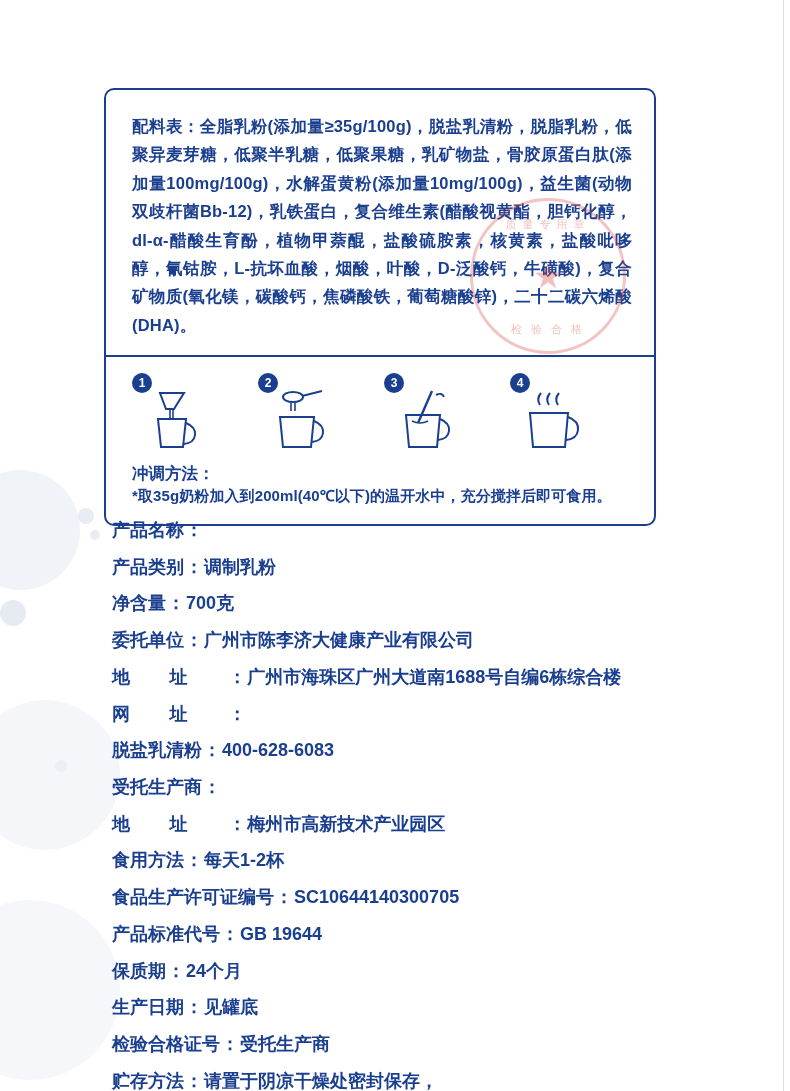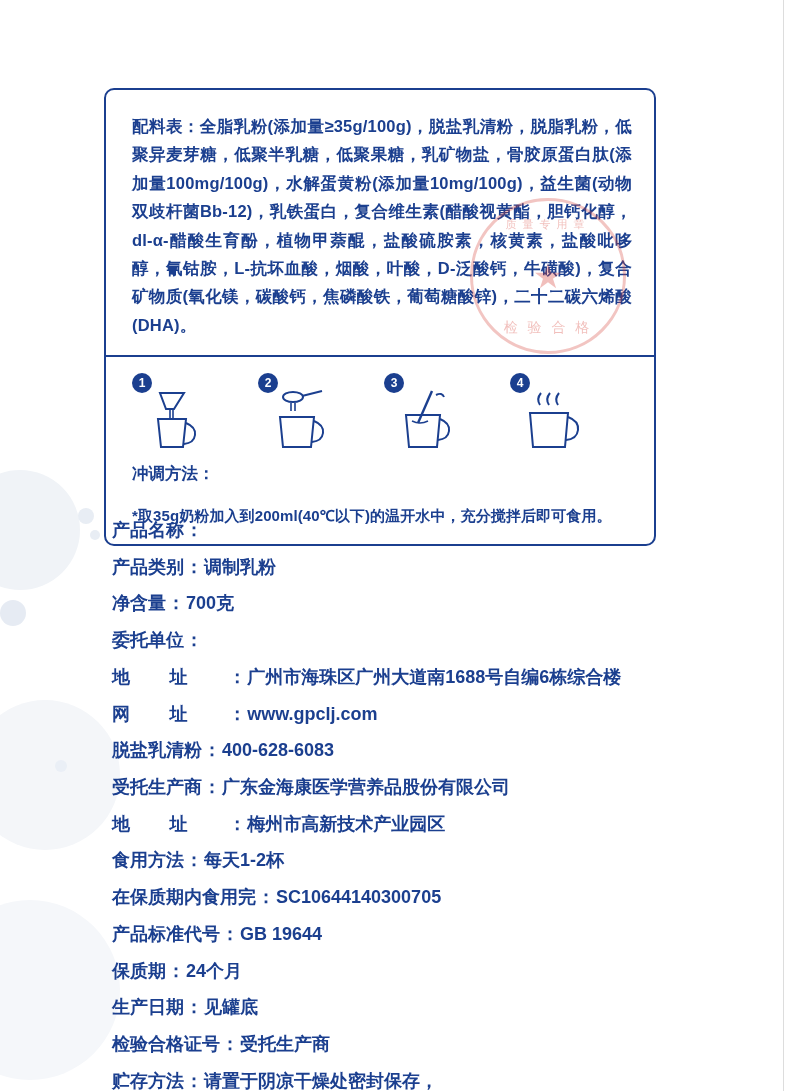--- a/index.html
+++ b/index.html
@@ -90,21 +90,21 @@
     text-align: center;
   }
   .step svg { position: absolute; left: 8px; top: 16px; }
 
   .prep {
     padding: 4px 26px 18px 26px;
   }
   .prep-title {
     font-size: 16.5px;
     font-weight: bold;
-    margin-bottom: 20px;
+    margin-bottom: 0;
   }
   .prep-text {
     font-size: 15px;
     font-weight: bold;
     letter-spacing: 0.1px;
   }
 
   
   .stamp {
     position: absolute;
@@ -129,21 +129,21 @@
   .stamp .arc-top,
   .stamp .arc-bottom {
     position: absolute;
     left: 0; right: 0;
     text-align: center;
     color: rgba(214, 62, 52, 0.6);
     font-size: 11px;
     letter-spacing: 6px;
   }
   .stamp .arc-top { top: 16px; }
-  .stamp .arc-bottom { bottom: 14px; font-size: 14px; letter-spacing: 3px; }
+  .stamp .arc-bottom { bottom: 14px; font-size: 11px; letter-spacing: 3px; }
 
   
   .specs {
     position: absolute;
     left: 112px;
     top: 512px;
     width: 600px;
   }
   .spec-row {
     display: flex;
@@ -264,60 +264,59 @@
 
   <div class="spec-row">
     <span class="spec-label">净含量</span>
       <span class="spec-sep">：</span>
       <span class="spec-value">700克</span>
   </div>
 
   <div class="spec-row">
     <span class="spec-label">委托单位</span>
       <span class="spec-sep">：</span>
+      <span class="spec-value">广州市陈李济大健康产业有限公司</span>
   </div>
 
   <div class="spec-row">
     <span class="spec-label spaced">地址</span>
       <span class="spec-sep">：</span>
       <span class="spec-value">广州市海珠区广州大道南1688号自编6栋综合楼</span>
   </div>
 
   <div class="spec-row">
     <span class="spec-label spaced">网址</span>
       <span class="spec-sep">：</span>
-      <span class="spec-value">www.gpclj.com</span>
   </div>
 
   <div class="spec-row">
     <span class="spec-label">脱盐乳清粉</span>
       <span class="spec-sep">：</span>
       <span class="spec-value">400-628-6083</span>
   </div>
 
   <div class="spec-row">
     <span class="spec-label">受托生产商</span>
       <span class="spec-sep">：</span>
-      <span class="spec-value">广东金海康医学营养品股份有限公司</span>
   </div>
 
   <div class="spec-row">
     <span class="spec-label spaced">地址</span>
       <span class="spec-sep">：</span>
       <span class="spec-value">梅州市高新技术产业园区</span>
   </div>
 
   <div class="spec-row">
     <span class="spec-label">食用方法</span>
       <span class="spec-sep">：</span>
       <span class="spec-value">每天1-2杯</span>
   </div>
 
   <div class="spec-row">
-    <span class="spec-label">在保质期内食用完</span>
+    <span class="spec-label">食品生产许可证编号</span>
       <span class="spec-sep">：</span>
       <span class="spec-value">SC10644140300705</span>
   </div>
 
   <div class="spec-row">
     <span class="spec-label">产品标准代号</span>
       <span class="spec-sep">：</span>
       <span class="spec-value">GB 19644</span>
   </div>
 

